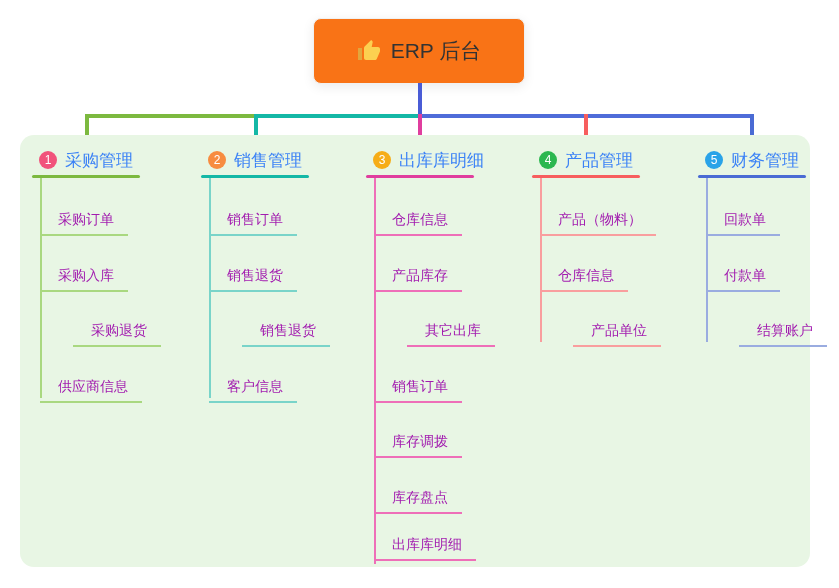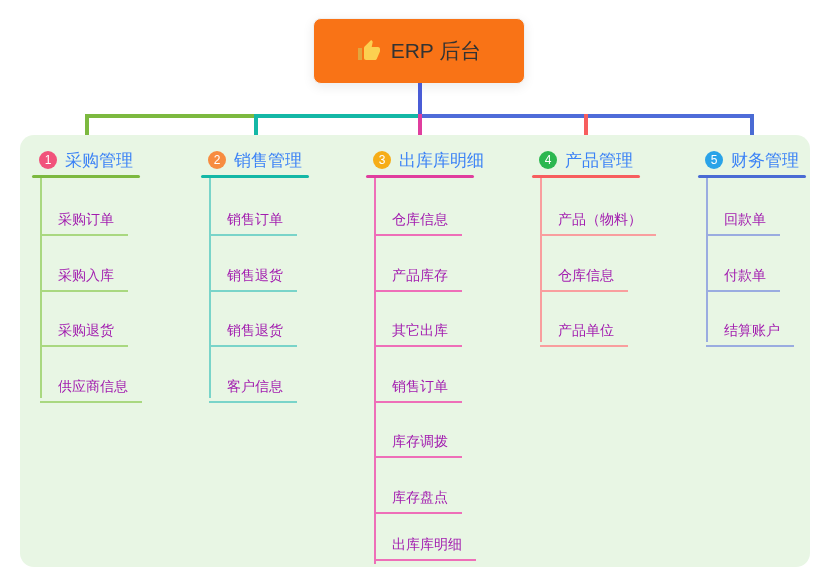--- a/index.html
+++ b/index.html
@@ -43,21 +43,21 @@
   }
   .branch-label{font-size:17px;color:#3b82f6;}
   .branch-underline{position:absolute;left:0;top:27px;width:108px;height:3px;background:var(--line,#888);border-radius:2px;}
   .child-vline{position:absolute;left:8px;top:30px;width:2px;background:var(--child,#bbb);}
   .vh-4{height:220px;} .vh-7{height:386px;} .vh-3{height:164px;}
   .child{
     position:absolute;left:8px;height:28px;white-space:nowrap;
     padding:0 14px 5px 18px;border-bottom:2px solid var(--child,#bbb);
     display:flex;align-items:flex-end;font-size:14px;color:#a21caf;cursor:pointer;
   }
-  .r0{top:53px;} .r1{top:109px;} .r2{top:164px;} .r3{top:220px;justify-content:flex-end;}
+  .r0{top:53px;} .r1{top:109px;} .r2{top:164px;margin-left:33px;} .r3{top:220px;justify-content:flex-end;}
   .r4{top:275px;} .r5{top:331px;text-align:center;} .r6{top:378px;}
 </style>
 </head>
 <body>
 
 <div class="stage">
 
   <div class="root-card">
     <svg viewBox="0 0 24 24" aria-hidden="true">
       <path fill="#e2a63d" d="M1 21h4V9H1v12z"></path>

